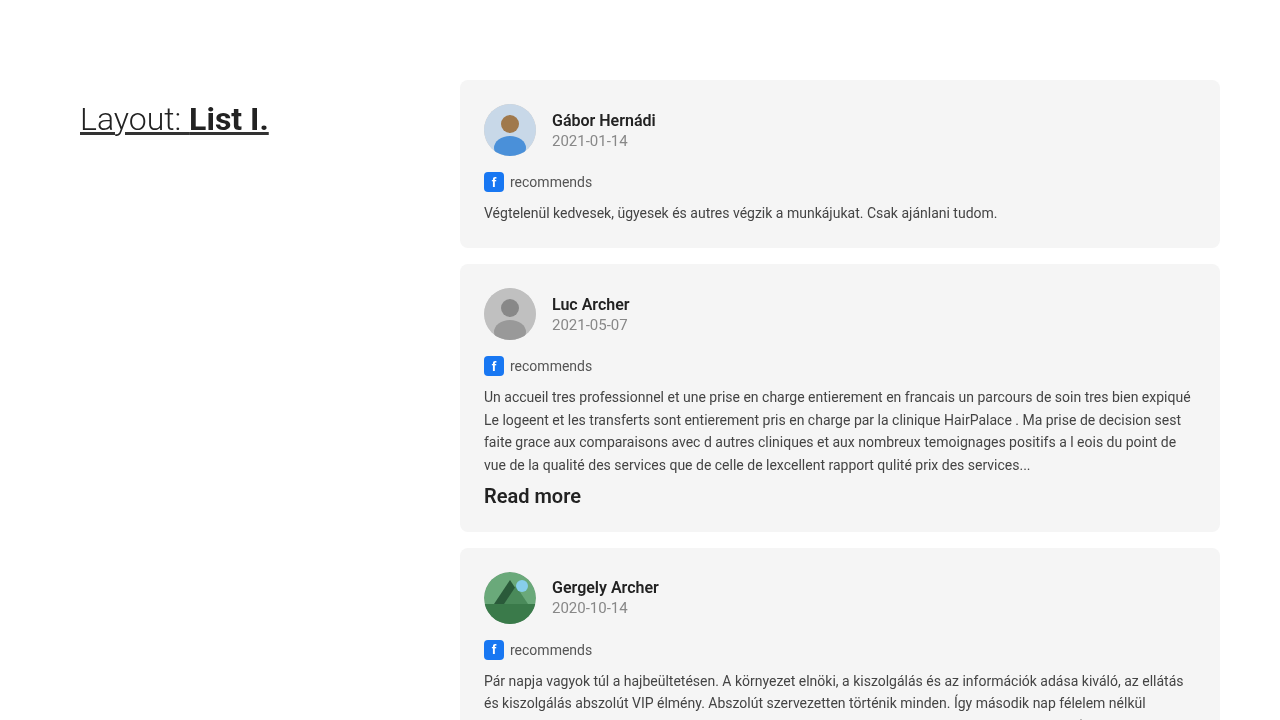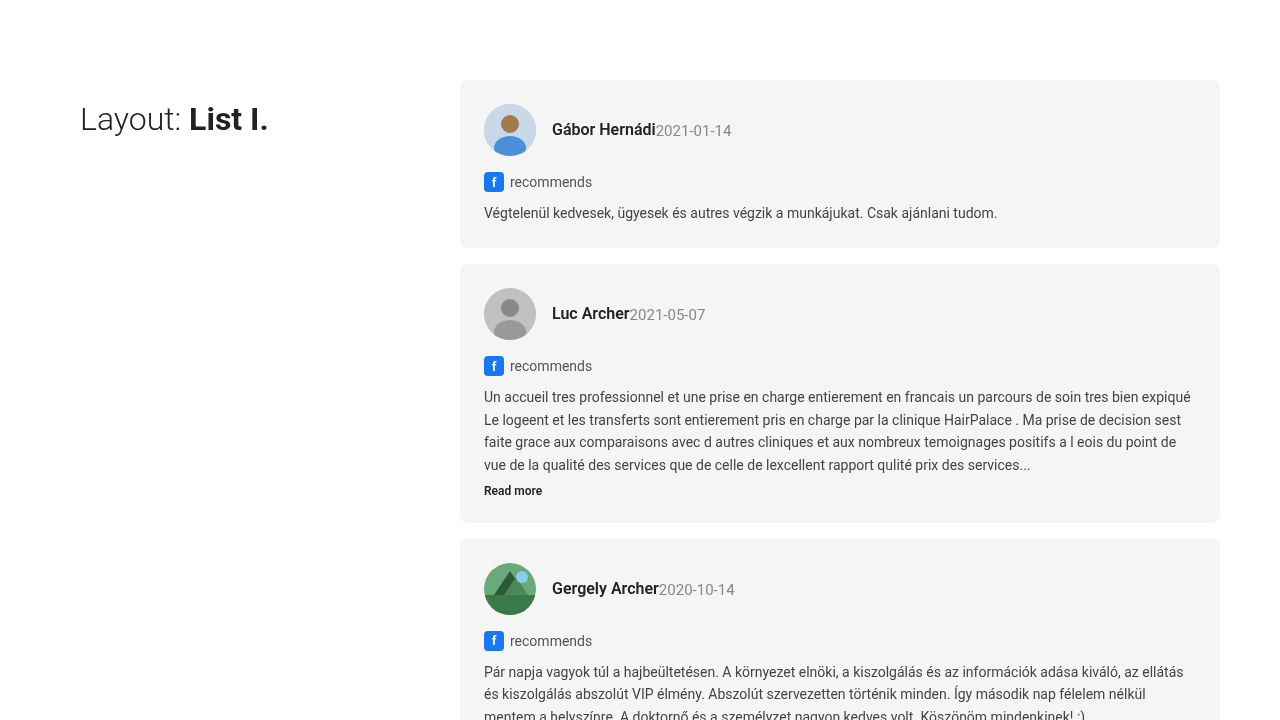--- a/index.html
+++ b/index.html
@@ -11,20 +11,21 @@
     }
     .page-container {
       display: flex;
       align-items: flex-start;
       padding: 80px 40px 40px 80px;
       gap: 40px;
     }
     .page-title-area {
       min-width: 340px;
       padding-top: 20px;
+      text-decoration: underline;
     }
     .page-title {
       font-size: 32px;
       color: #222;
       font-weight: 300;
     }
     .page-title strong {
       font-weight: 700;
     }
     .reviews-list {
@@ -51,21 +52,21 @@
       border-radius: 50%;
       overflow: hidden;
       flex-shrink: 0;
       background: #ccc;
       display: flex;
       align-items: center;
       justify-content: center;
     }
     .reviewer-info {
       display: flex;
-      flex-direction: row;
+      flex-direction: column;
     }
     .reviewer-name {
       font-size: 16px;
       font-weight: 600;
       color: #222;
     }
     .review-date {
       font-size: 15px;
       color: #888;
       margin-top: 2px;
@@ -94,21 +95,21 @@
       color: #555;
     }
     .review-body {
       font-size: 14px;
       color: #444;
       line-height: 1.6;
     }
     .read-more-link {
       display: inline-block;
       margin-top: 8px;
-      font-size: 12px;
+      font-size: 20px;
       font-weight: 600;
       color: #222;
       cursor: pointer;
       text-decoration: none;
     }
   </style>
 </head>
 <body>
 
 <div class="page-container">

